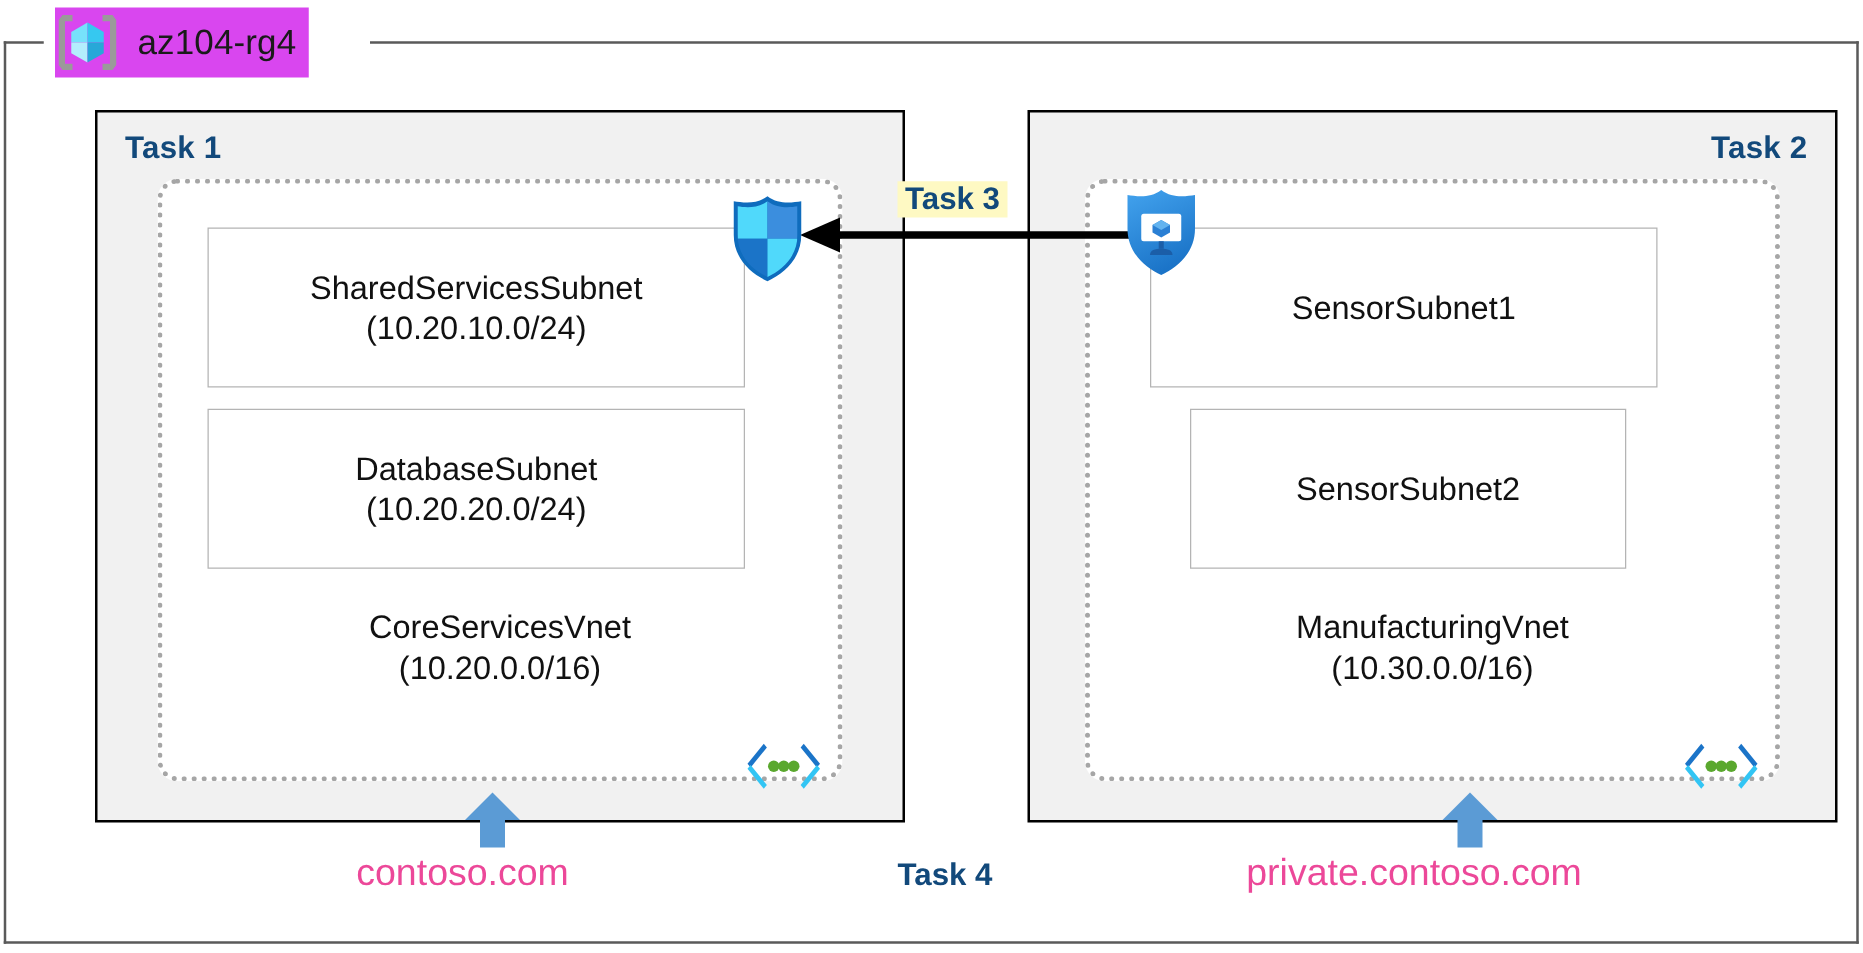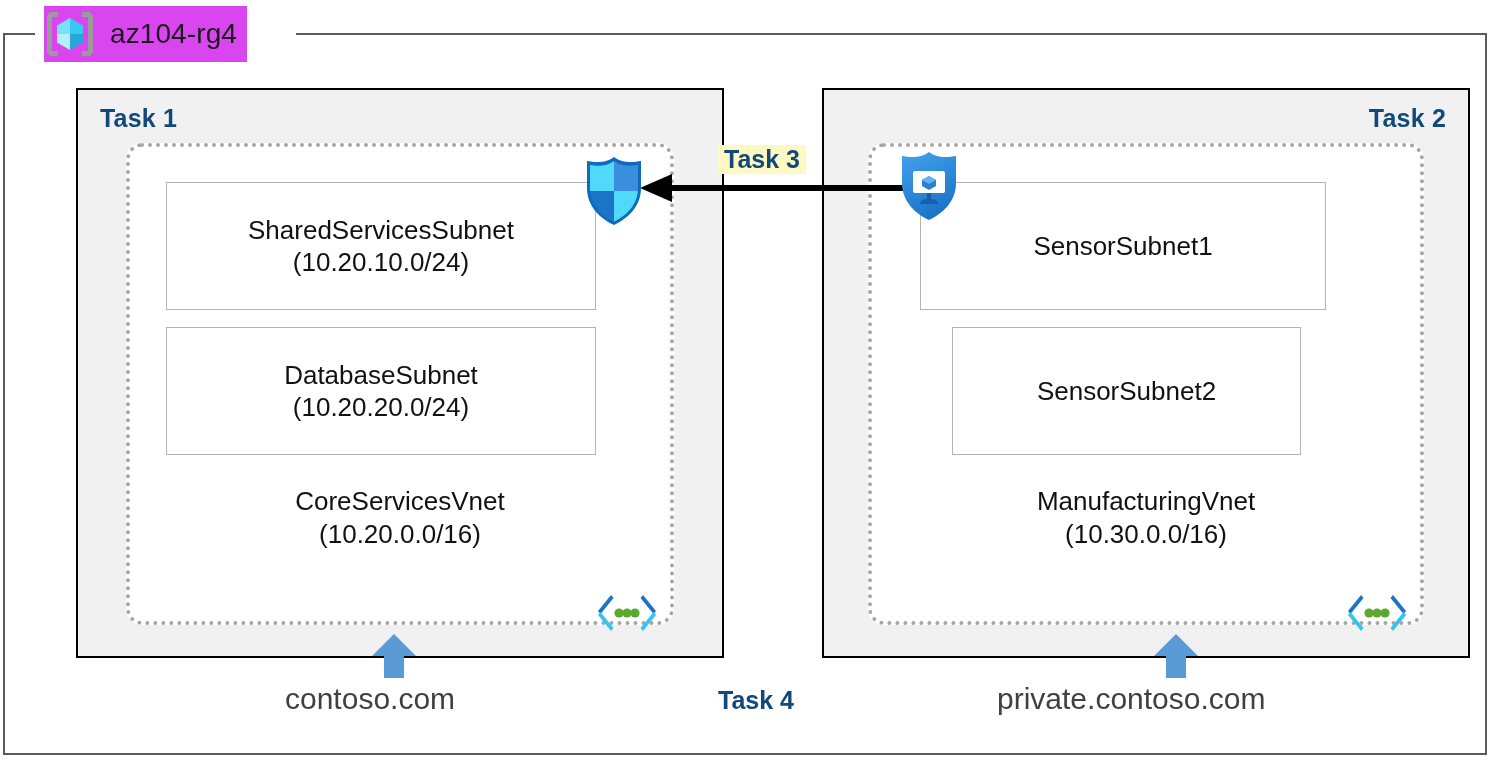--- a/index.html
+++ b/index.html
@@ -216,21 +216,21 @@
     width: 48px;
     height: 48px;
   }
   #dns-arrow-public  { left: 370px;  top: 632px; }
   #dns-arrow-private { left: 1152px; top: 632px; }
 
   .dns-label {
     position: absolute;
     top: 682px;
     font-size: 30px;
-    color: #404040;
+    color: #ec4899;
     white-space: nowrap;
   }
   #dns-label-public  { left: 285px; }
   #dns-label-private { left: 997px; }
 
   .task4-label {
     position: absolute;
     left: 718px;
     top: 686px;
     font-size: 25px;

